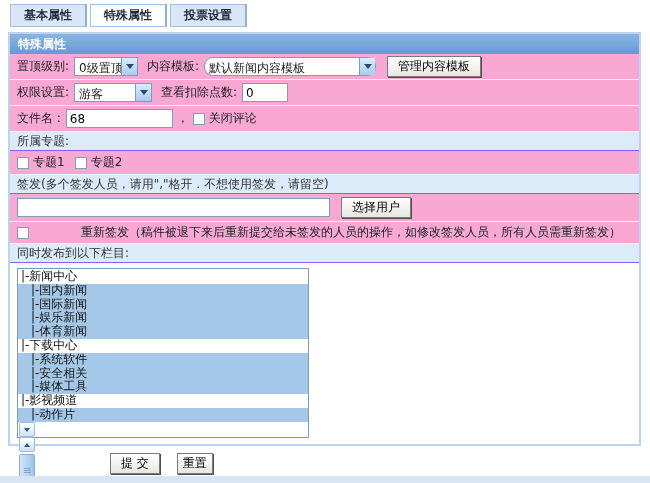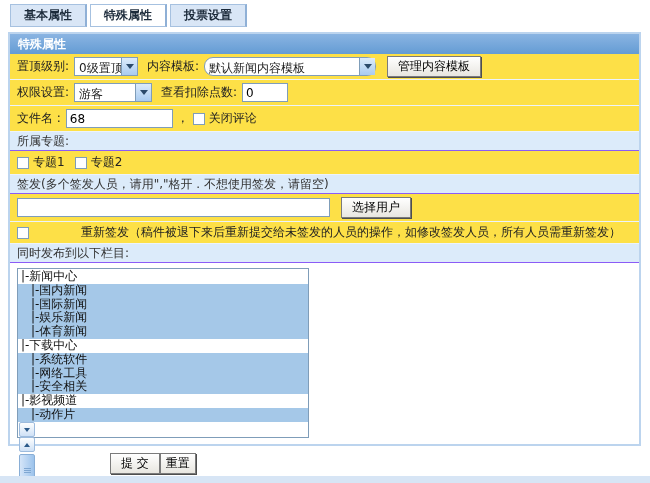--- a/index.html
+++ b/index.html
@@ -16,21 +16,21 @@
     margin-right:3px; padding:0 13px; line-height:20px; font-weight:bold;
     color:#1b2a3a; white-space:nowrap; cursor:default;
   }
   .tab.active { background:#ffffff; }
   
   .panel { margin:5px 0 0 8px; width:633px; border:2px solid #bcd4ee; background:#fff; }
   .panel-header {
     height:20px; line-height:20px; padding-left:8px; font-weight:bold; color:#fff;
     background:linear-gradient(#8ab4e2,#649cd4);
   }
-  .frow { display:flex; align-items:center; padding-left:7px; background:#fde047;
+  .frow { display:flex; align-items:center; padding-left:7px; background:#f9a8d4;
           border-bottom:1px solid #ecf3fb; }
   .h26 { height:26px; } .h24 { height:24px; } .h28 { height:28px; } .h22 { height:22px;gap:44px; }
   .band { height:19px; line-height:18px; background:#dcebfa; padding-left:7px;
           color:#333; border-bottom:1px solid #8b5cf6; }
   .lbl { white-space:nowrap; margin-right:5px; }
   
   .xpselect { display:inline-flex; align-items:stretch; height:19px;
               border:1px solid #7f9db9; background:#fff; }
   .xpselect .txt { flex:1; padding:2px 4px 0 4px; white-space:nowrap; overflow:hidden; }
   .xpselect .btn { width:16px; display:flex; align-items:center; justify-content:center;
@@ -61,21 +61,21 @@
   .sbtn { position:absolute; left:0; width:16px; height:15px; border:1px solid #9dbbdd;
           border-radius:2px; background:linear-gradient(#fdfefe,#cfe1f6);
           display:flex; align-items:center; justify-content:center; }
   .sbtn.up { top:0; } .sbtn.down { bottom:0; }
   .sthumb { position:absolute; top:17px; left:0; width:16px; height:32px;
             border:1px solid #89aed6; border-radius:2px;
             background:linear-gradient(90deg,#d5e5f8,#9cc3ec);
             display:flex; flex-direction:column; align-items:center; justify-content:center; gap:1px; }
   .sthumb i { display:block; width:7px; height:1px; background:#7fa7d2; }
   
-  .footer { margin:7px 0 0 110px; display:flex; }
+  .footer { margin:7px 0 0 110px; display:flex; gap:17px; }
   .bottom-strip { position:absolute; left:0; bottom:0; width:650px; height:7px; background:#d7e5f5; }
 </style>
 </head>
 <body>
 
 <div class="tabbar">
   <div class="tab">基本属性</div>
   <div class="tab active">特殊属性</div>
   <div class="tab">投票设置</div>
 </div>
@@ -143,22 +143,22 @@
   <div class="listwrap">
     <div class="listbox">
       <div class="lb-items">
           <div class="lb-item">|-新闻中心</div>
           <div class="lb-item sel ind">|-国内新闻</div>
           <div class="lb-item sel ind">|-国际新闻</div>
           <div class="lb-item sel ind">|-娱乐新闻</div>
           <div class="lb-item sel ind">|-体育新闻</div>
           <div class="lb-item">|-下载中心</div>
           <div class="lb-item sel ind">|-系统软件</div>
-          <div class="lb-item sel ind">|-网络工具</div>
           <div class="lb-item sel ind">|-安全相关</div>
+          <div class="lb-item sel ind">|-媒体工具</div>
           <div class="lb-item">|-影视频道</div>
           <div class="lb-item sel ind">|-动作片</div>
         </div>
       <div class="lb-scroll">
         <div class="sbtn up">
             <i class="tri-up-s"></i>
           </div>
         <div class="sthumb">
             <i></i>
             <i></i>

